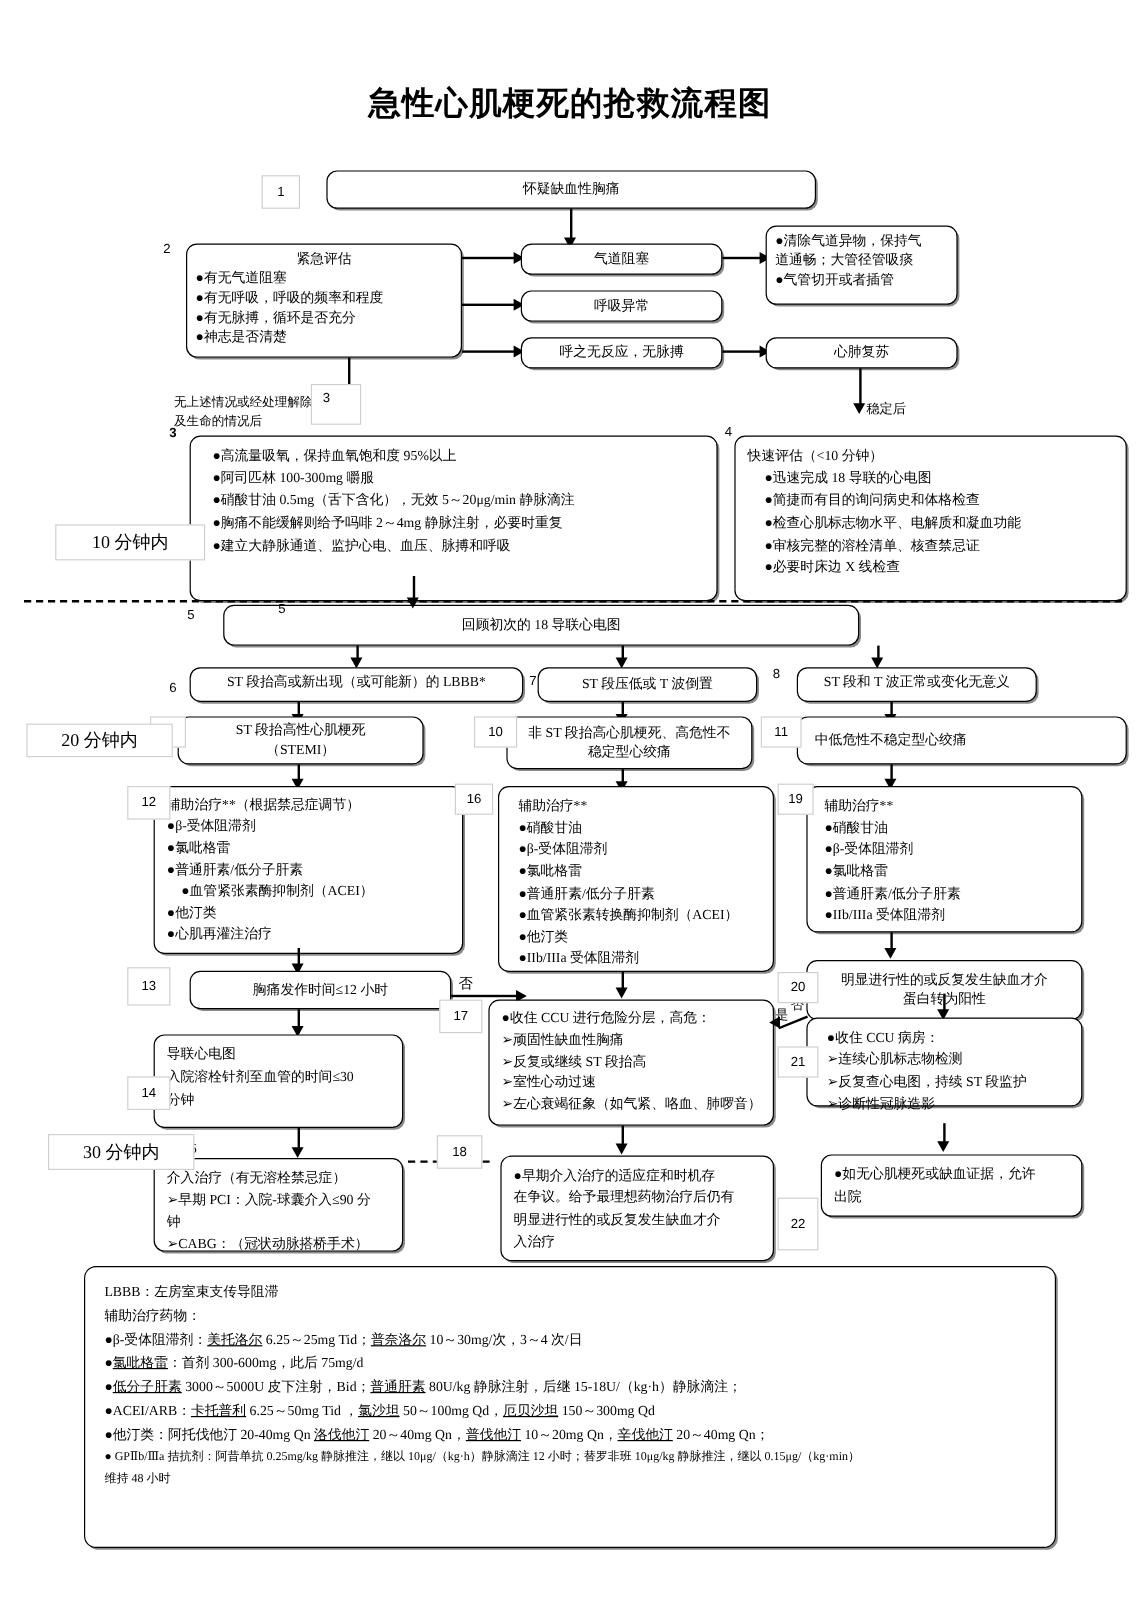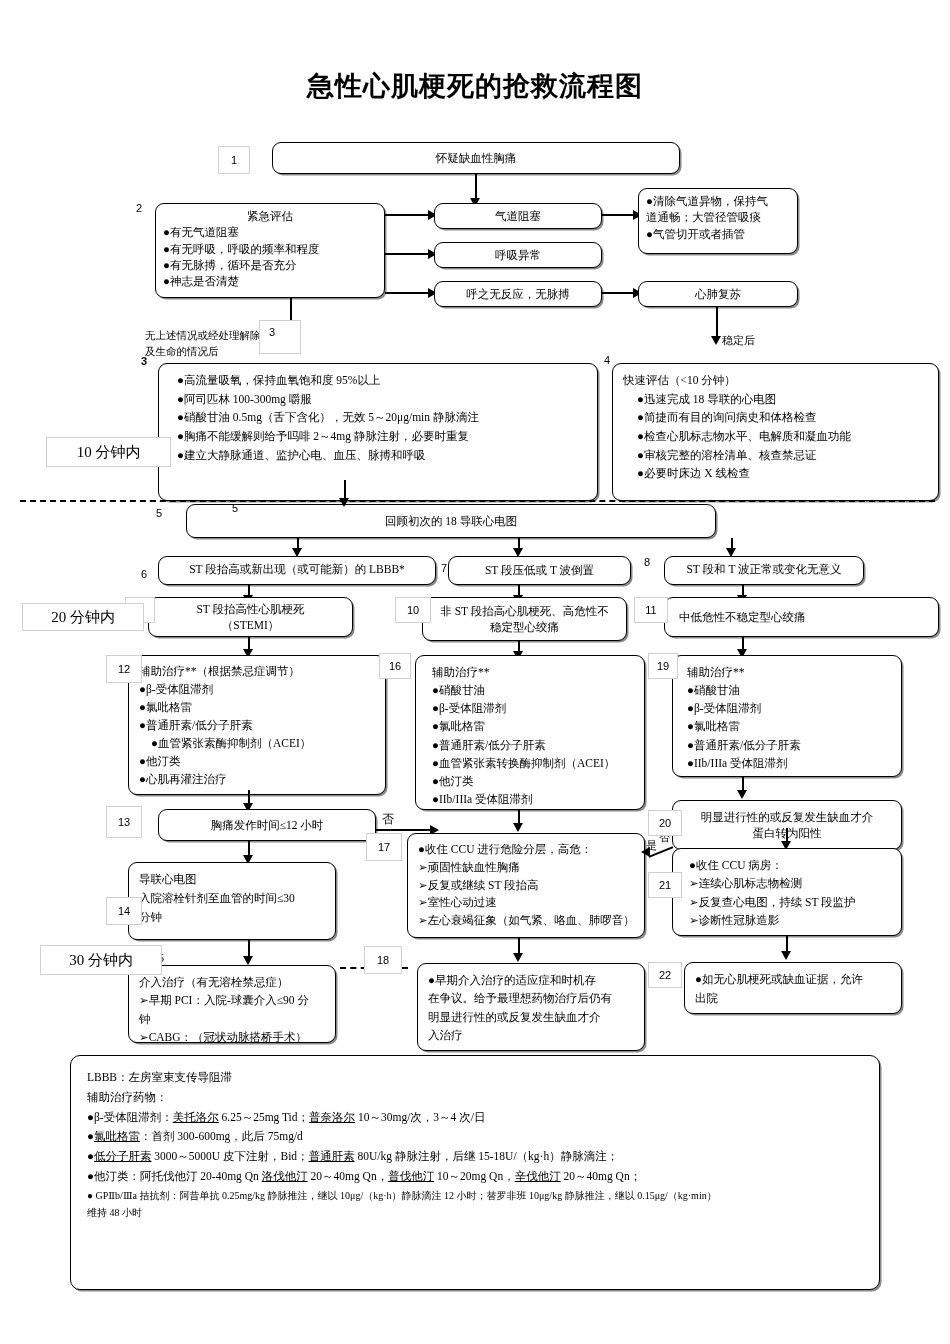--- a/index.html
+++ b/index.html
@@ -334,30 +334,30 @@
     <div>蛋白转为阳性</div>
   </div>
   <div class="smalllab" style="left:646px;top:838px;font-size:11px;">是</div>
   <div class="smalllab" style="left:659px;top:830px;font-size:11px;">否</div>
   <div class="ln hl" style="left:648px;top:851px;width:26px;transform:rotate(-22deg);"></div>
   <div class="arrL" style="left:641px;top:847px;"></div>
 
   <div class="tag" style="left:648px;top:872px;width:34px;height:26px;">21</div>
   <div class="ln vl" style="left:786px;top:828px;height:18px;"></div>
   <div class="arrD" style="left:781px;top:841px;"></div>
-  <div class="box pad" style="left:672px;top:848px;width:230px;height:88px;">
+  <div class="box pad" style="left:672px;top:848px;width:230px;height:74px;">
     <div class="lines" style="padding-left:6px;">
       <div style="line-height:1.6;">●收住 CCU 病房：</div>
       <div style="line-height:1.6;">➢连续心肌标志物检测</div>
       <div style="line-height:1.6;">➢反复查心电图，持续 ST 段监护</div>
       <div style="line-height:1.6;">➢诊断性冠脉造影</div>
     </div>
   </div>
 
-  <div class="tag" style="left:648px;top:962px;width:34px;height:26px;">22</div>
+  <div class="tag" style="left:648px;top:998px;width:34px;height:44px;">22</div>
   <div class="ln vl" style="left:786px;top:936px;height:20px;"></div>
   <div class="arrD" style="left:781px;top:951px;"></div>
   <div class="box pad" style="left:684px;top:962px;width:218px;height:52px;">
     <div class="lines">
       <div style="line-height:1.65;">●如无心肌梗死或缺血证据，允许</div>
       <div style="line-height:1.65;">出院</div>
     </div>
   </div>
 
   <div class="legend" style="left:70px;top:1055px;width:810px;height:235px;">
@@ -366,19 +366,22 @@
     <div>
       <span>●β-受体阻滞剂：</span><span class="u">美托洛尔</span><span> 6.25～25mg Tid；</span><span class="u">普奈洛尔</span><span> 10～30mg/次，3～4 次/日</span>
     </div>
     <div>
       <span>●</span><span class="u">氯吡格雷</span><span>：首剂 300-600mg，此后 75mg/d</span>
     </div>
     <div>
       <span>●</span><span class="u">低分子肝素</span><span> 3000～5000U 皮下注射，Bid；</span><span class="u">普通肝素</span><span> 80U/kg 静脉注射，后继 15-18U/（kg·h）静脉滴注；</span>
     </div>
     <div>
+      <span>●ACEI/ARB：</span><span class="u">卡托普利</span><span> 6.25～50mg Tid ，</span><span class="u">氯沙坦</span><span> 50～100mg Qd，</span><span class="u">厄贝沙坦</span><span> 150～300mg Qd</span>
+    </div>
+    <div>
       <span>●他汀类：阿托伐他汀 20-40mg Qn </span><span class="u">洛伐他汀</span><span> 20～40mg Qn，</span><span class="u">普伐他汀</span><span> 10～20mg Qn，</span><span class="u">辛伐他汀</span><span> 20～40mg Qn；</span>
     </div>
     <div class="tiny">● GPⅡb/Ⅲa 拮抗剂：阿昔单抗 0.25mg/kg 静脉推注，继以 10μg/（kg·h）静脉滴注 12 小时；替罗非班 10μg/kg 静脉推注，继以 0.15μg/（kg·min）</div>
     <div class="tiny">维持 48 小时</div>
   </div>
 
 </div>
 
 </body></html>

